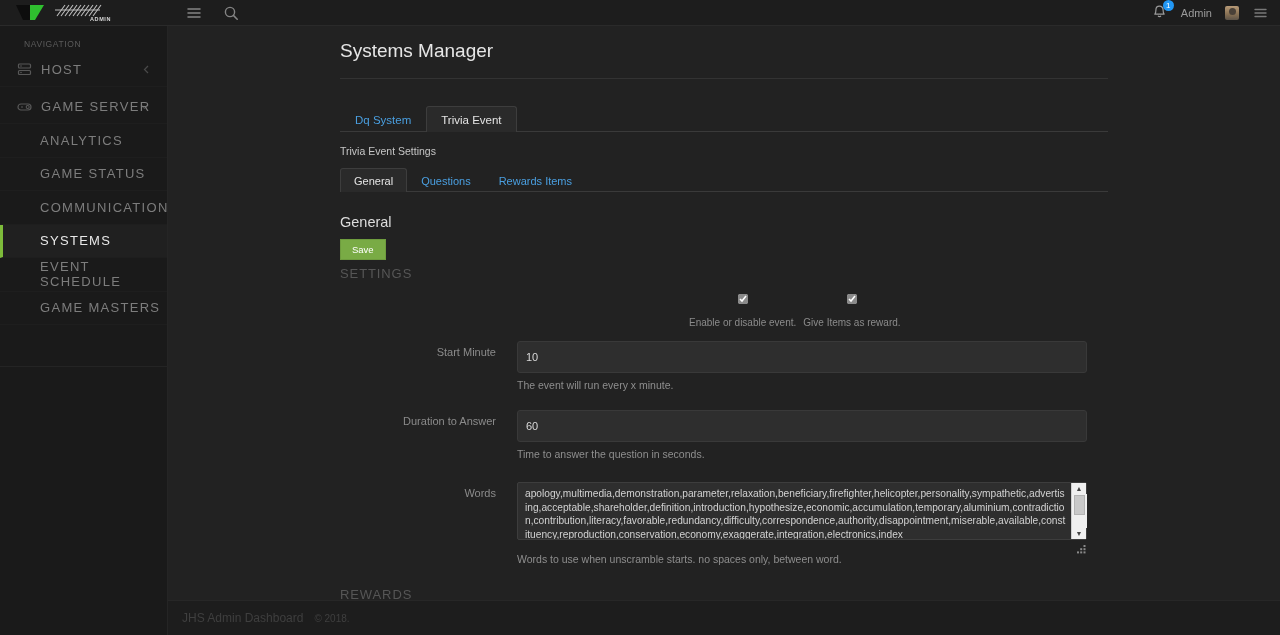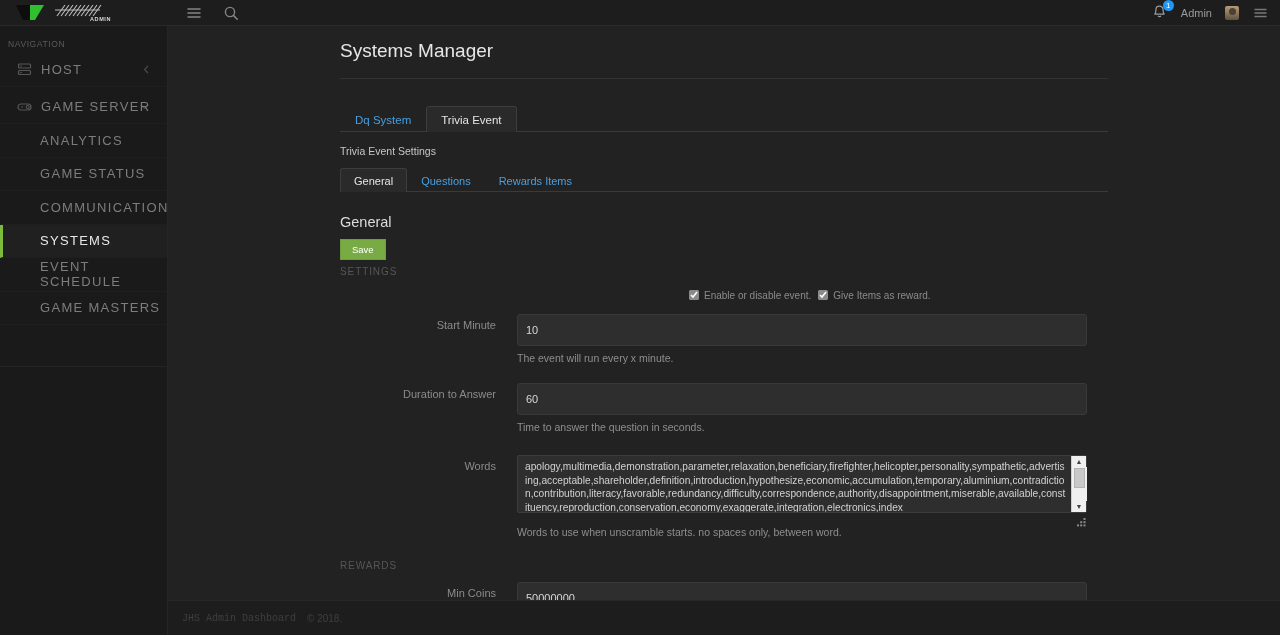--- a/index.html
+++ b/index.html
@@ -55,21 +55,21 @@
 
   
   #sidebar {
     position: absolute; top: 26px; left: 0;
     width: 168px; height: 609px;
     background: #1a1a1a;
     border-right: 1px solid #252525;
   }
   #nav-heading {
     color: #5b5b5b; font-size: 8.5px; letter-spacing: .6px;
-    padding: 13px 0 0 8px; text-transform: uppercase;
+    padding: 13px 0 0 24px; text-transform: uppercase;
   }
   .nav-item {
     height: 33.5px; display: flex; align-items: center;
     color: #7d7d7d; font-size: 13px; letter-spacing: 1.3px;
     text-transform: uppercase; cursor: pointer;
     border-bottom: 1px solid #1e1e1e;
     position: relative;
   }
   .nav-item.top { padding-left: 17px; margin-top: 4px; }
   .nav-item.sub { padding-left: 40px; }
@@ -134,21 +134,21 @@
     font-size: 14.5px; font-weight: normal;
   }
   #save-button {
     margin: 9px 0 0 172px;
     background: #79ab45; color: #ffffff;
     border: 1px solid #6e9c3e; border-radius: 0;
     font-size: 9.5px; padding: 4px 11px;
     cursor: pointer; font-family: "Liberation Sans", sans-serif;
   }
   .section-label {
-    color: #565656; font-size: 10px; letter-spacing: .9px;
+    color: #565656; font-size: 13px; letter-spacing: .9px;
     text-transform: uppercase; margin-left: 172px;
   }
   #settings-label { margin-top: 6px; }
   #rewards-label  { margin-top: 0px; }
 
   
   .form-row { display: flex; align-items: flex-start; }
   .form-label {
     width: 349px; text-align: right; padding-right: 21px;
     color: #8b8b8b; font-size: 11px; padding-top: 5px;
@@ -161,21 +161,21 @@
     padding: 0 8px;
     font-family: "Liberation Sans", sans-serif;
   }
   .help-text {
     color: #8e8e8e; font-size: 10.5px; margin-top: 6px;
   }
   #checkbox-row {
     display: flex; align-items: center; gap: 7px;
     margin: 0 0 0 521px; padding-top: 0;
   }
-  .cbx { display: flex; gap: 5px; }
+  .cbx { display: flex; align-items: center; gap: 13px; flex-direction: column; }
   .cbx input {
     width: 10px; height: 10px; margin: 0; cursor: pointer;
     accent-color: #8a8a8a;
   }
   .cbx label { color: #8b8b8b; font-size: 10px; cursor: pointer; }
 
   
   #words-wrap { position: relative; width: 570px; }
   #words-textarea {
     width: 570px; height: 58px;
@@ -208,21 +208,21 @@
     width: 9px; height: 9px;
   }
 
   
   #footer {
     position: absolute; left: 168px; top: 600px;
     width: 1112px; height: 35px;
     background: #1d1d1d; border-top: 1px solid #272727;
     display: flex; align-items: center;
   }
-  #footer-text { color: #3f3f3f; font-size: 10px; padding-left: 14px; font-family: Liberation Mono, monospace; }
+  #footer-text { color: #3f3f3f; font-size: 12px; padding-left: 14px; }
   #footer-year { color: #3f3f3f; font-size: 10px; padding-left: 11px; }
 </style>
 </head>
 <body>
 
 <div id="topbar">
   <div id="brand">
     <span class="logo-wrap">
       <svg class="logo-mark" width="42" height="19" viewBox="0 0 42 19">
         <polygon points="2,2 16,2 16,17 9,17" fill="#0d0d0d"></polygon>

